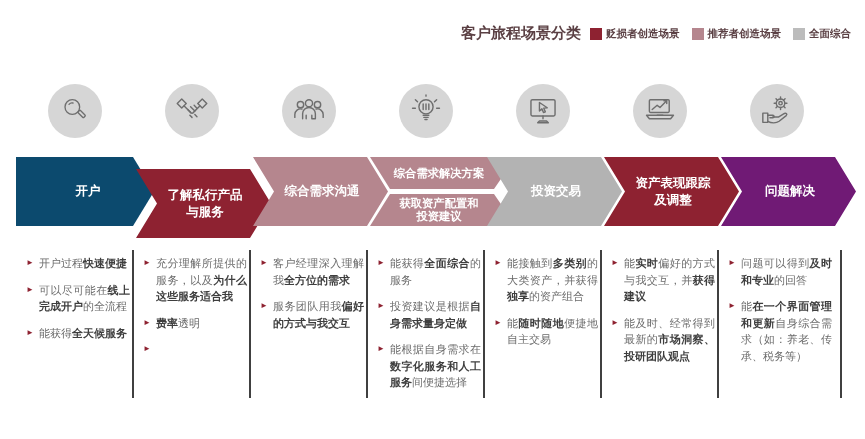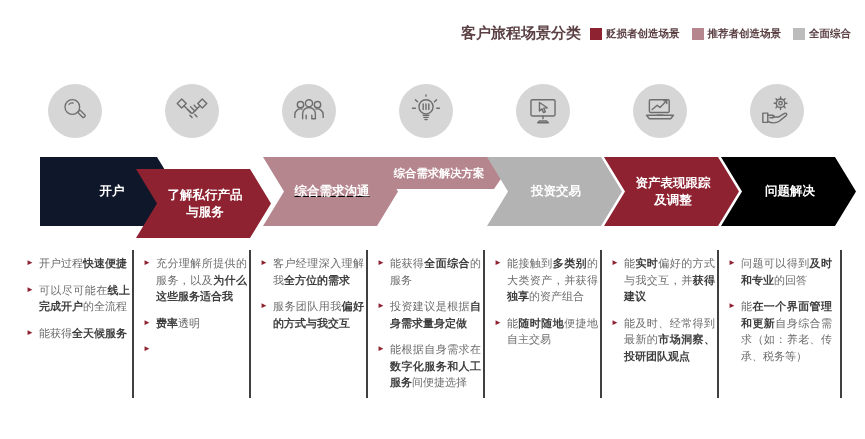--- a/index.html
+++ b/index.html
@@ -122,43 +122,47 @@
       <circle cx="29" cy="13" r="6"></circle>
           <circle cx="29" cy="13" r="2.4"></circle>
       <path d="M29 4 v3 M29 19 v3 M20 13 h3 M35 13 h3 M22.6 6.6 l2.1 2.1 M33.3 17.3 l2.1 2.1 M35.4 6.6 l-2.1 2.1 M24.7 17.3 l-2.1 2.1"></path>
       <rect x="4" y="27" width="7" height="13"></rect>
       <path d="M11 38.5 c5 3 12 3 16 0 l10 -8 c2 -2 0 -4 -2.5 -3 l-8.5 5 h-8"></path>
       <path d="M11 30 h7 c2.5 0 2.5 3.5 0 3.5 h-4"></path>
         </svg>
       </div>
     </div>
   <div class="chev-row" id="chev-row">
-      <div class="chev first" style="background: #0f172a; left: 16px; margin-left: 24px;">
+      <div class="chev first" style="background: #0c4a6e; left: 16px;">
         <div class="chev-label">开户</div>
       </div>
       <div class="chev" style="background: rgb(142, 34, 49); left: 133px; margin-top: 12px;">
         <div class="chev-label">了解私行产品
 与服务</div>
       </div>
-      <div class="chev" style="background: rgb(181, 134, 142); left: 260px; text-decoration: underline;">
+      <div class="chev" style="background: rgb(181, 134, 142); left: 250px;">
         <div class="chev-label">综合需求沟通</div>
       </div>
       <div class="chev-split" style="left: 367px;">
         <div class="sub top" style="background: rgb(181, 134, 142);">
           <div class="chev-label">综合需求解决方案</div>
         </div>
+        <div class="sub bot" style="background: rgb(181, 134, 142);">
+          <div class="chev-label">获取资产配置和
+投资建议</div>
+        </div>
       </div>
       <div class="chev" style="background: rgb(142, 34, 49); left: 601px;">
         <div class="chev-label">资产表现跟踪
 及调整</div>
       </div>
       <div class="chev" style="background: rgb(179, 179, 179); left: 484px;">
         <div class="chev-label">投资交易</div>
       </div>
-      <div class="chev" style="background: #000000; left: 718px; justify-content: center;">
+      <div class="chev" style="background: #701a75; left: 718px; justify-content: center;">
         <div class="chev-label">问题解决</div>
       </div>
     </div>
   <div class="cols-row" id="cols-row">
       <div class="col" style="left: 26px;">
         <div class="bullet"><span class="arr">►</span><span class="btxt"><span>开户过程</span><b>快速便捷</b></span></div>
         <div class="bullet"><span class="arr">►</span><span class="btxt"><span>可以尽可能在</span><b>线上完成开户</b><span>的全流程</span></span></div>
         <div class="bullet"><span class="arr">►</span><span class="btxt"><span>能获得</span><b>全天候服务</b></span></div>
       </div>
       <div class="col" style="left: 143px;">

